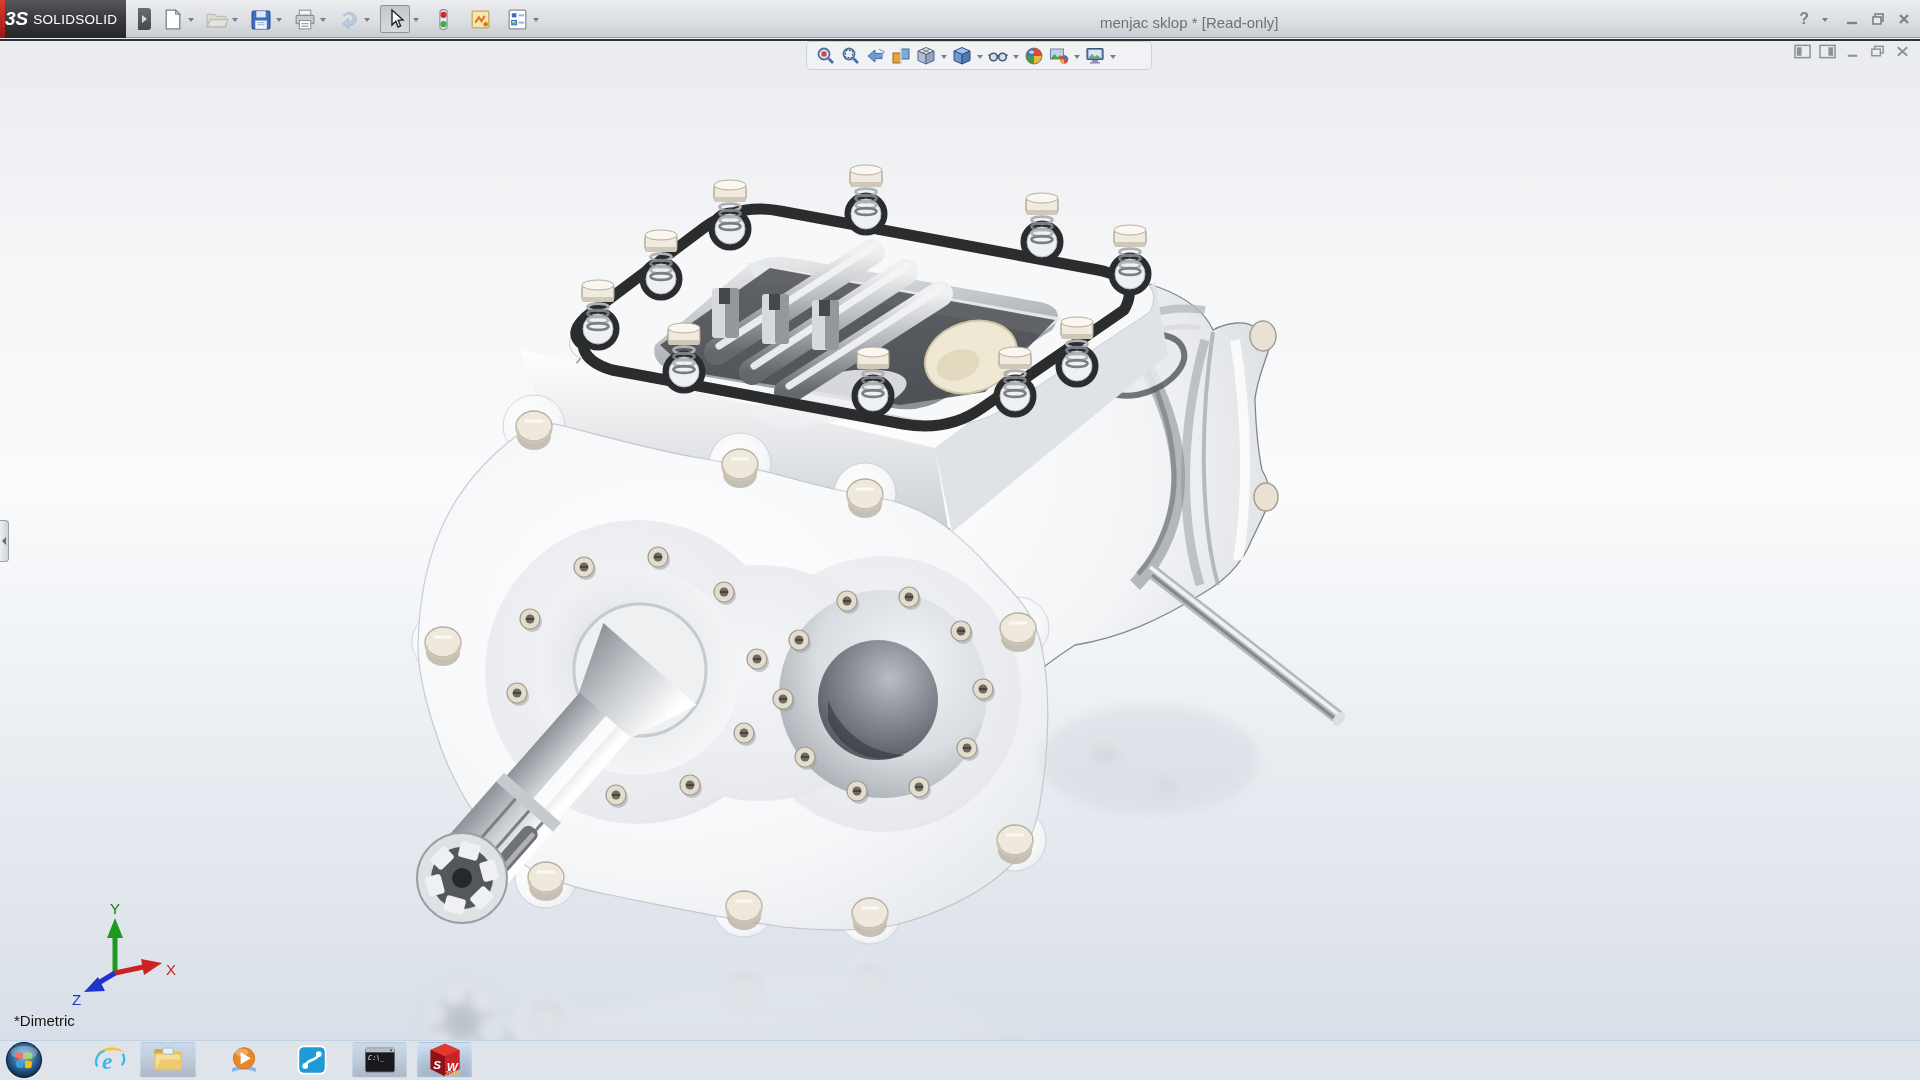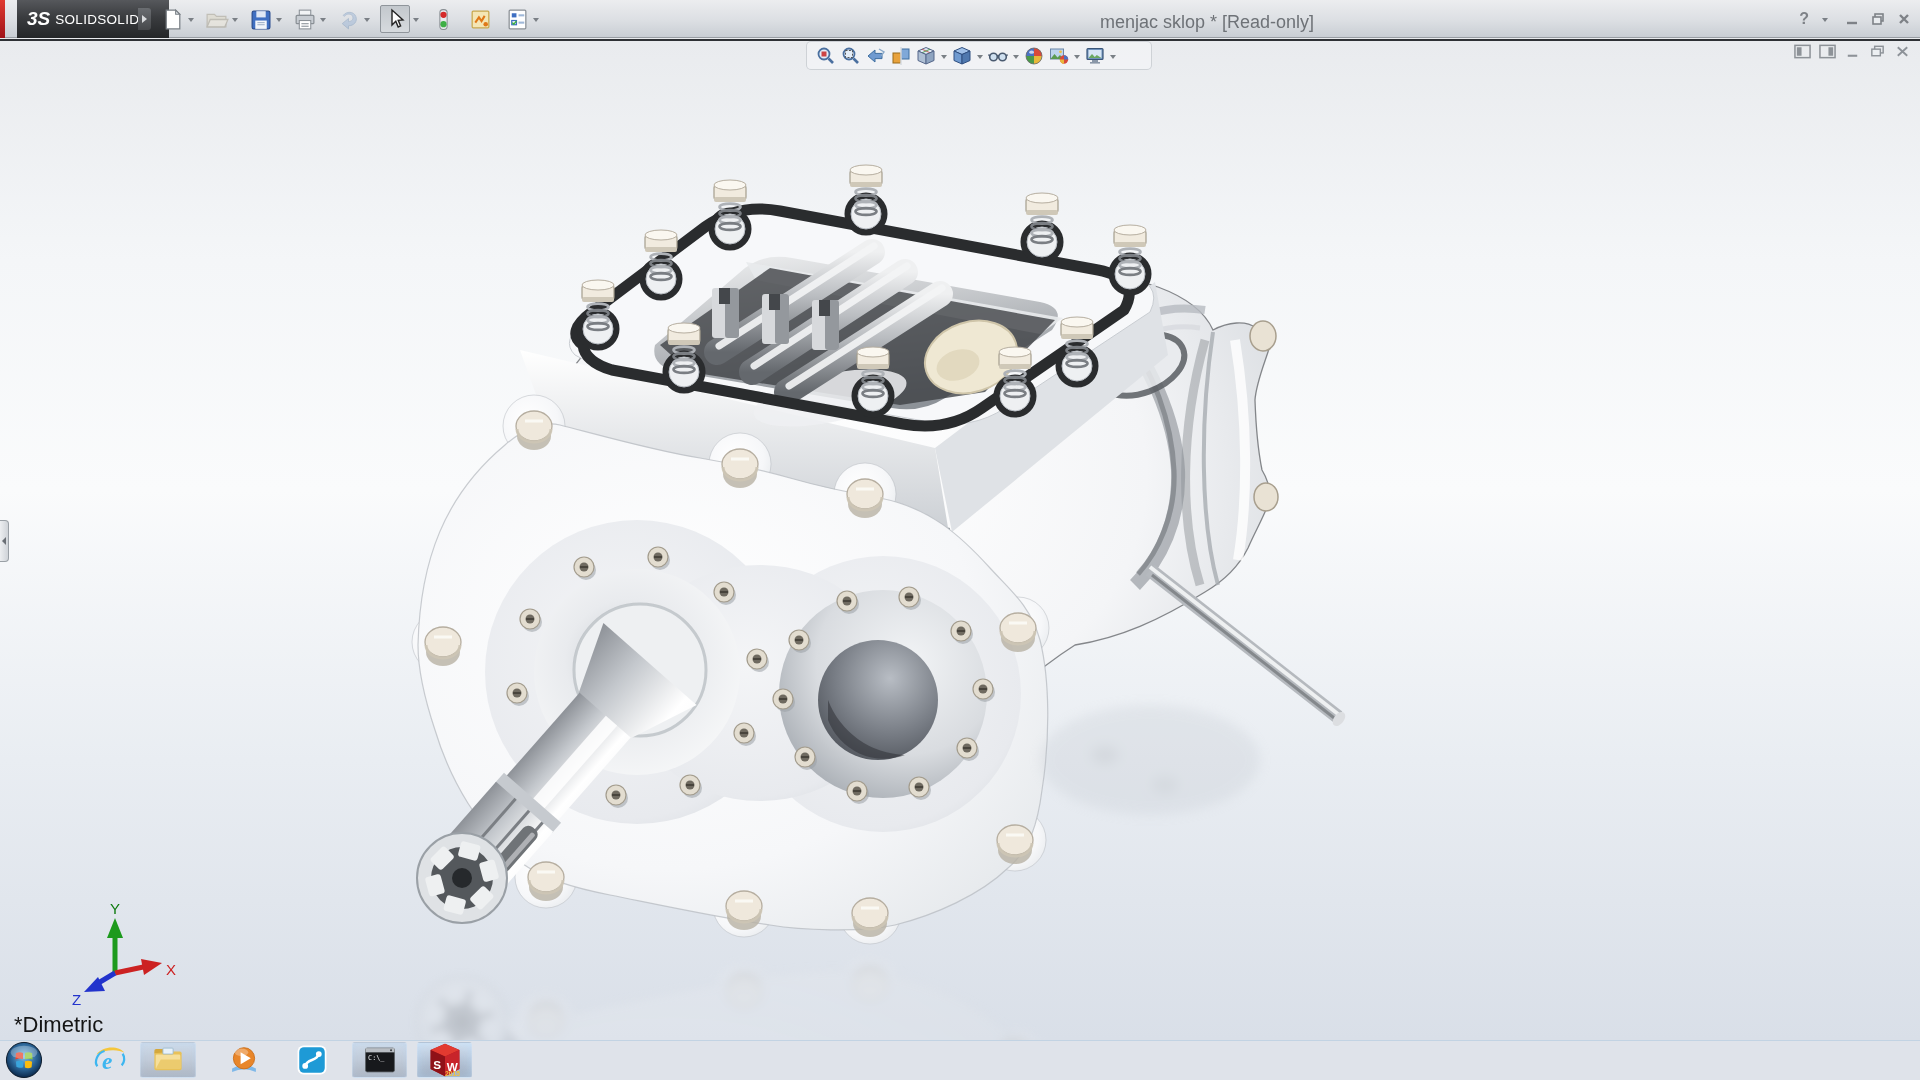--- a/index.html
+++ b/index.html
@@ -3,37 +3,37 @@
 <meta charset="utf-8">
 <style>
   * { margin:0; padding:0; box-sizing:border-box; }
   html,body { width:1920px; height:1080px; overflow:hidden; font-family:"Liberation Sans",sans-serif; background:#dfe3ea; }
   
   .titlebar { position:absolute; left:0; top:0; width:1920px; height:38px;
     background:linear-gradient(180deg,#ecedef 0%,#dcdfe3 55%,#c9ced4 100%);
     border-bottom:1px solid #989da3; z-index:30; }
   .redstrip { position:absolute; left:0; top:0; width:5px; height:38px;
     background:linear-gradient(180deg,#e03a30,#a01318); }
-  .logo { position:absolute; left:5px; top:0; width:152px; height:38px;
+  .logo { position:absolute; left:5px; top:0; width:121px; height:38px;
     background:linear-gradient(180deg,#56585c 0%,#3a3c3f 45%,#242628 100%);
-    display:flex; align-items:center; padding-left:10px; color:#fff;margin-left:12px; }
+    display:flex; align-items:center; color:#fff; }
   .logo .mark { font-size:19px; font-weight:bold; font-style:italic; margin-right:5px; }
   .logo .brand { font-size:13.5px; letter-spacing:.3px; font-weight:bold; }
   .logo .brand b { font-weight:normal; } .logo .brand span { font-weight:normal; }
   .logotab { position:absolute; left:138px; top:8px; width:13px; height:22px;
     background:linear-gradient(180deg,#6a6d71,#46484b); border-radius:0 3px 3px 0;
     display:flex; align-items:center; justify-content:center; }
   .logotab .arr { width:0; height:0; border-left:5px solid #d9dbdd; border-top:4px solid transparent; border-bottom:4px solid transparent; }
   .tbar { position:absolute; left:160px; top:0; height:38px; display:flex; align-items:center; }
   .tb { display:flex; align-items:center; margin-right:4px; }
   .tb svg { width:25px; height:25px; }
   .caret { width:0; height:0; border-top:4px solid #7a7f85; border-left:3.5px solid transparent; border-right:3.5px solid transparent; margin:2px 6px 0 3px; }
   .cursorbox { border:1px solid #8f959b; background:linear-gradient(180deg,#c3c8cd,#d6dade); border-radius:2px; padding:1px 2px; display:flex; align-items:center; }
   .wtitle { position:absolute; left:1100px; top:0; height:44px; display:flex; align-items:center;
-    color:#6e7277; font-size:18px; }
+    color:#6e7277; font-size:15px; }
   .winctl { position:absolute; right:8px; top:0; height:38px; display:flex; align-items:center; gap:10px; color:#7e8287; }
   .winctl svg { width:16px; height:16px; }
   .helpq { font-size:16px; font-weight:bold; color:#7e8287; }
   
   .darkline { position:absolute; left:0; top:39px; width:1920px; height:2px; background:#2e3135; z-index:29; }
   
   #scene { position:absolute; left:0; top:0; z-index:1; }
   
   .headsup { position:absolute; left:806px; top:41px; width:346px; height:29px; z-index:20;
     background:rgba(246,248,250,.55); border:1px solid rgba(165,170,178,.45); border-radius:5px;
@@ -42,29 +42,29 @@
   .hu svg { width:22px; height:22px; }
   .hucaret { width:0; height:0; border-top:4px solid #7a8086; border-left:3.5px solid transparent; border-right:3.5px solid transparent; margin:2px 4px 0 1px; }
   
   .docctl { position:absolute; left:1794px; top:44px; z-index:20; display:flex; gap:8px; align-items:center; }
   .docctl svg { width:17px; height:15px; }
   
   .lefttab { position:absolute; left:0; top:520px; width:9px; height:42px; z-index:20;
     background:linear-gradient(90deg,#eceef0,#cfd3d8); border:1px solid #9aa0a6; border-left:none; border-radius:0 4px 4px 0; display:flex; align-items:center; justify-content:center; }
   .lefttab .arr { width:0; height:0; border-right:4px solid #6a6f75; border-top:4px solid transparent; border-bottom:4px solid transparent; }
   
-  .viewlabel { position:absolute; left:14px; top:1012px; z-index:20; color:#141414; font-size:22px; }
+  .viewlabel { position:absolute; left:14px; top:1012px; z-index:20; color:#141414; font-size:15px; }
   
   .taskbar { position:absolute; left:0; top:1040px; width:1920px; height:40px; z-index:40;
     background:linear-gradient(180deg,#3d4document9 0%,#2c3a4d 8%,#1b2635 30%,#101722 60%,#0a0f18 100%); }
   .taskbar::before { content:""; position:absolute; left:0; top:0; width:100%; height:1px; background:rgba(160,190,220,.45); }
   .tba { position:absolute; top:2px; height:36px; display:flex; align-items:center; justify-content:center; }
   .appbox { border:1px solid rgba(210,230,250,.40); border-radius:3px;
     background:linear-gradient(180deg,rgba(150,190,230,.25),rgba(60,95,140,.18) 50%,rgba(25,45,75,.25));
-    box-shadow:inset 0 0 6px rgba(170,210,250,.25); }
+    box-shadow:inset 0 0 6px rgba(170,210,250,.25);font-style:italic; }
   .appbox.active { background:linear-gradient(180deg,rgba(190,220,250,.38),rgba(90,130,175,.30) 50%,rgba(40,70,110,.35)); box-shadow:inset 0 0 10px rgba(190,225,255,.5); }
 </style>
 </head>
 <body>
 
 <svg id="scene" width="1920" height="1080" viewBox="0 0 1920 1080">
   <defs>
     <linearGradient id="bgG" x1="0" y1="40" x2="0" y2="1040" gradientUnits="userSpaceOnUse">
       <stop offset="0" stop-color="#e9ebee"></stop>
         <stop offset="0.22" stop-color="#f4f6f8"></stop>

